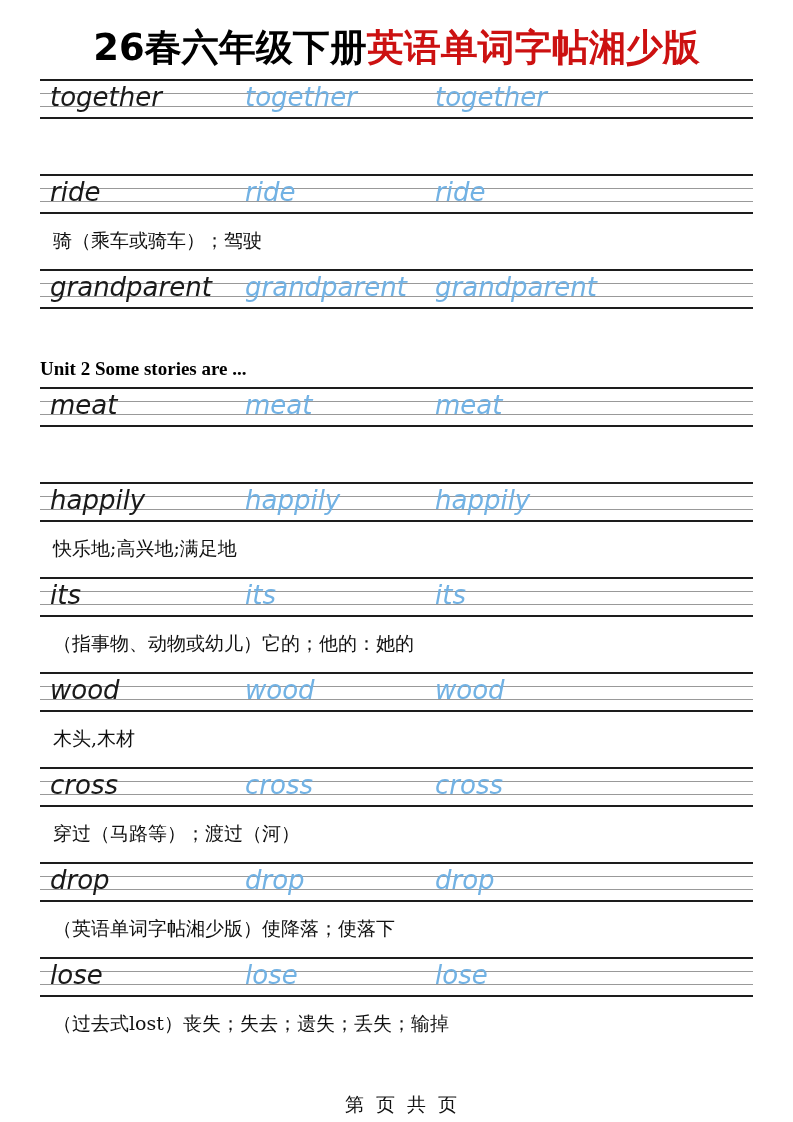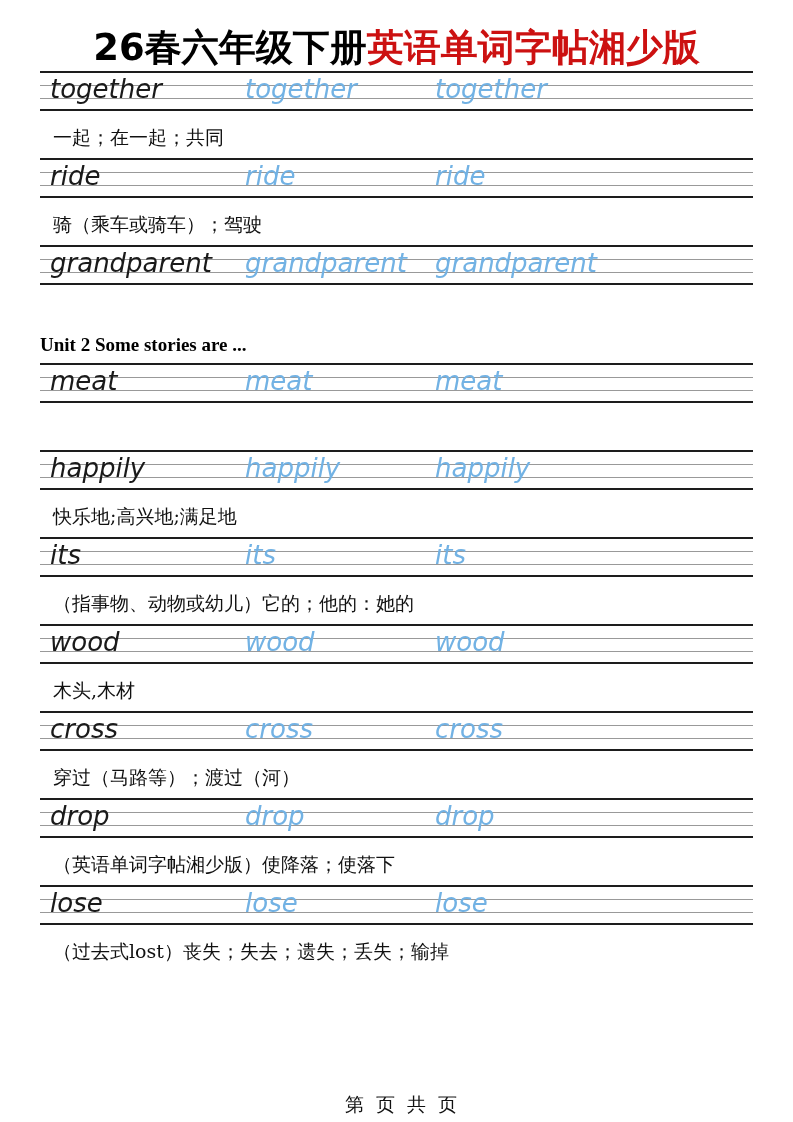--- a/index.html
+++ b/index.html
@@ -35,21 +35,21 @@
   .title .t-black{color:#000000;}
   .title .t-red{color:var(--accent-red);}
   .unit-heading{
     font-family:"Liberation Serif","DejaVu Serif",serif;
     font-size:19px;
     line-height:20px;
     color:#000000;
   }
   .section-1 .unit-heading{margin:15px 0 15px 0;}
   .section-2 .unit-heading{margin:3px 0 8px 0;font-weight:bold;}
-  .entry{height:87px;}
+  .entry{height:87px;margin-top:8px;}
   .ruled-block{
     position:relative;
     height:40px;
     border-top:2px solid var(--line-dark);
     border-bottom:2px solid var(--line-dark);
   }
   .gline{
     position:absolute;
     left:0;right:0;
     height:1px;
@@ -101,21 +101,20 @@
     <div class="section section-1">
 
       <div class="entry">
         <div class="ruled-block">
           <div class="gline g1"></div>
           <div class="gline g2"></div>
           <span class="w sample">together</span>
           <span class="w trace c2">together</span>
           <span class="w trace c3">together</span>
         </div>
-        <div class="definition">一起；在一起；共同</div>
       </div>
 
       <div class="entry">
         <div class="ruled-block">
           <div class="gline g1"></div>
           <div class="gline g2"></div>
           <span class="w sample">ride</span>
           <span class="w trace c2">ride</span>
           <span class="w trace c3">ride</span>
         </div>

